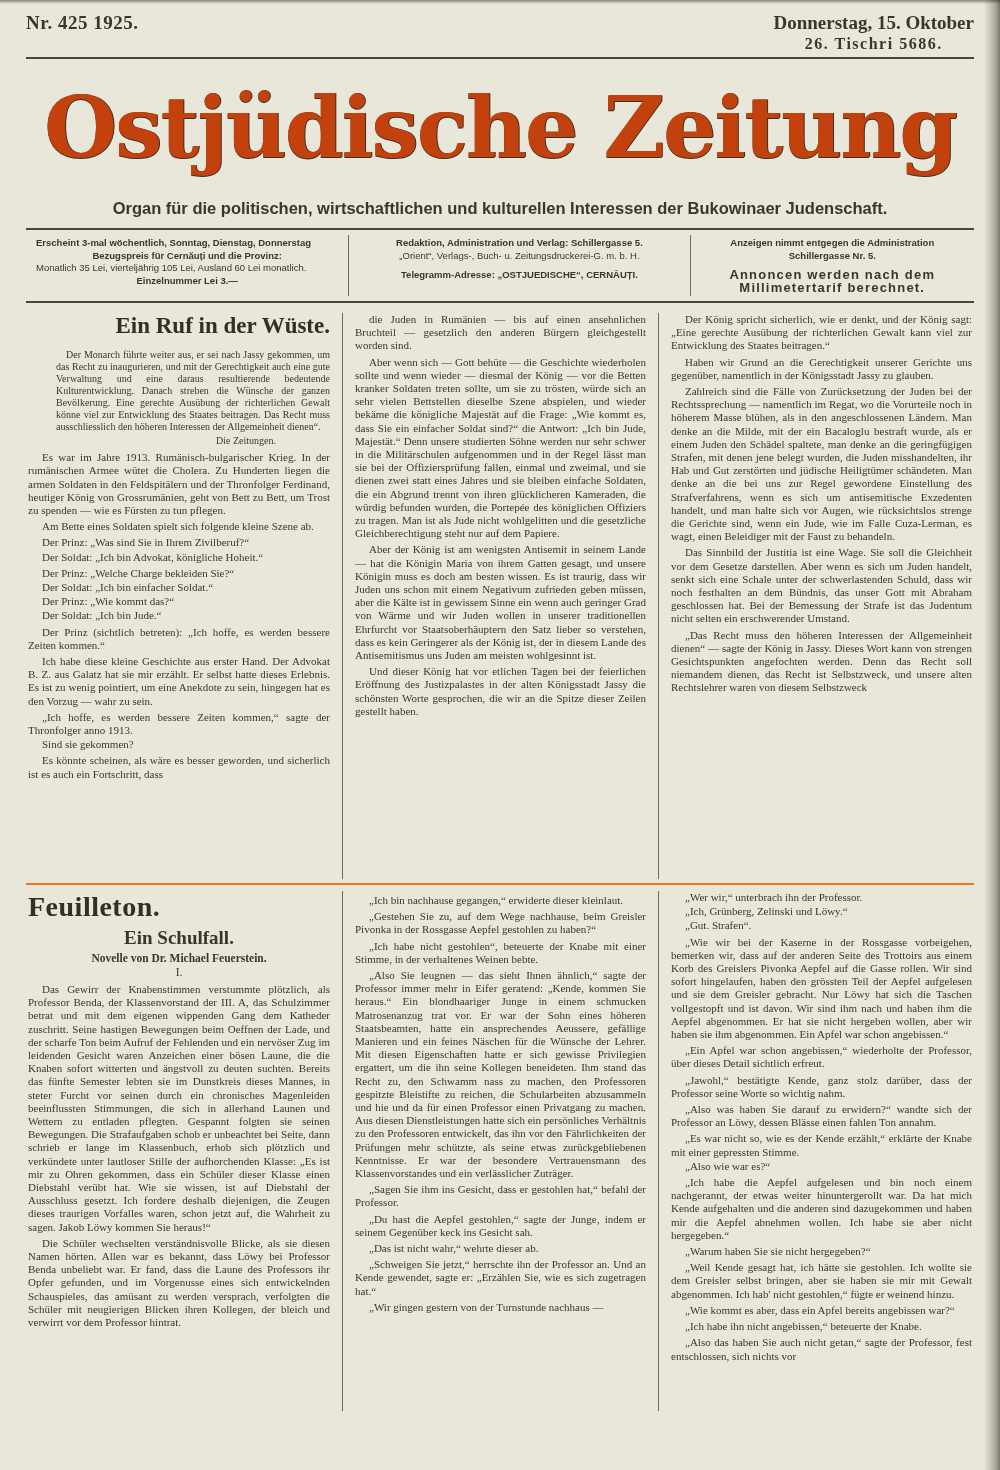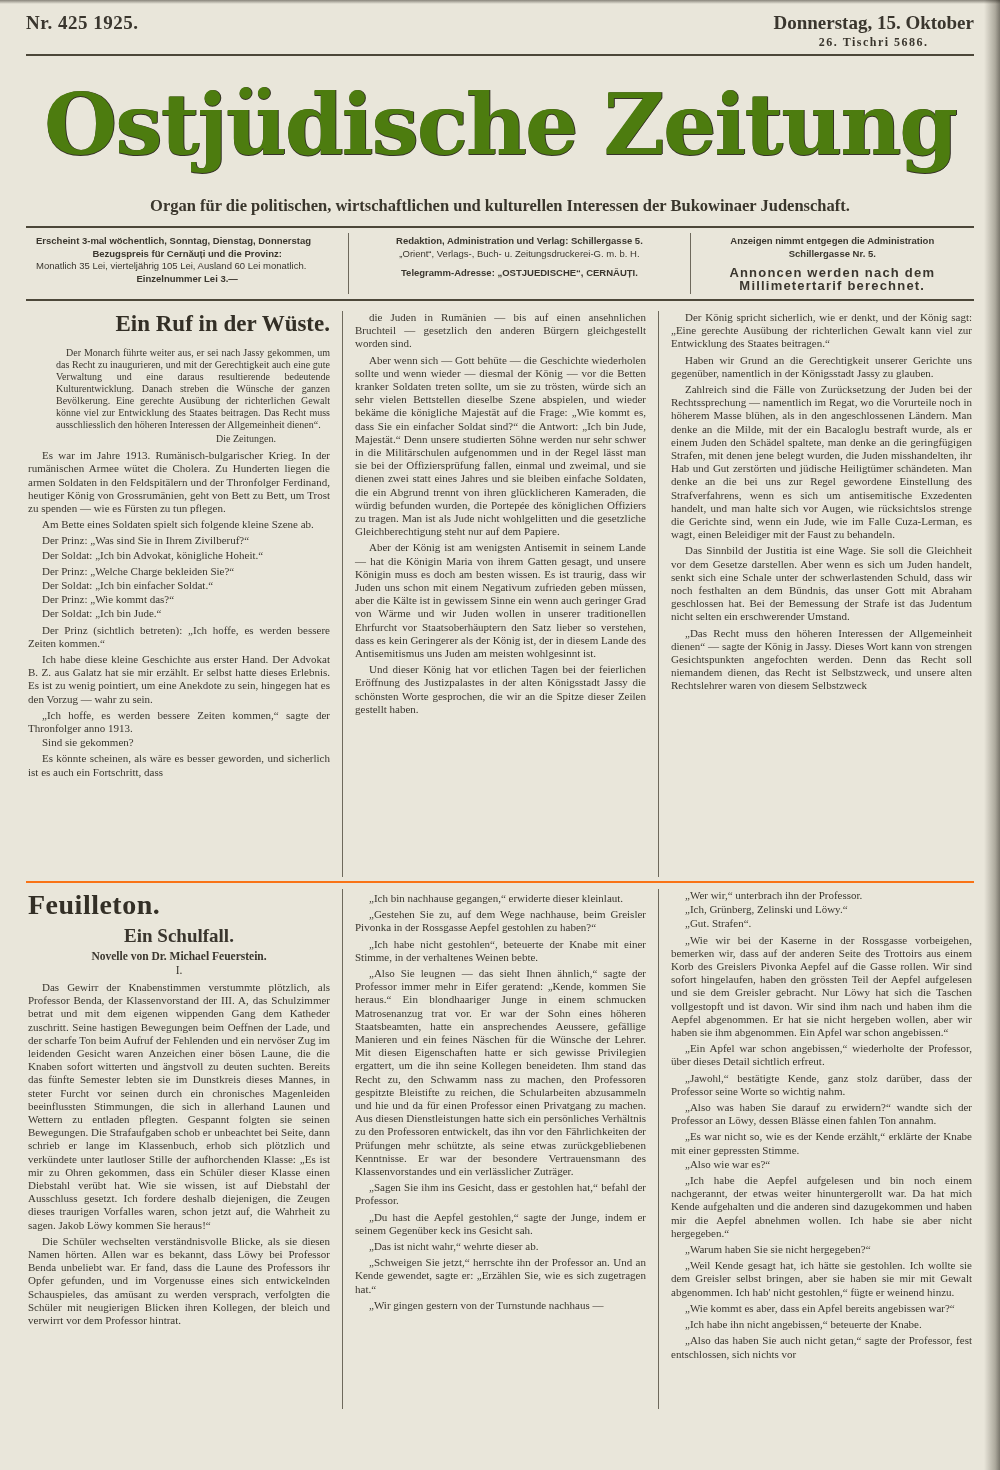--- a/index.html
+++ b/index.html
@@ -18,32 +18,32 @@
     pointer-events: none; }
   .edge-top { position: absolute; top: 0; left: 0; right: 0; height: 4px;
     background: linear-gradient(to bottom, rgba(40,36,28,0.5), rgba(40,36,28,0)); pointer-events: none; }
 
   
   .topbar { display: flex; justify-content: space-between; align-items: flex-start;
     border-bottom: 2px solid #4c4739; padding-bottom: 4px; }
   .issue { font-weight: bold; font-size: 19px; letter-spacing: .5px; }
   .dates { text-align: center; }
   .date1 { font-weight: bold; font-size: 19px; }
-  .date2 { font-weight: bold; font-size: 12px; letter-spacing: 1.5px; margin-top: 1px; }
+  .date2 { font-weight: bold; font-size: 16px; letter-spacing: 1.5px; margin-top: 1px; }
 
   
   .masthead {
     text-align: center; font-family: "DejaVu Serif", serif;
     font-weight: bold; font-size: 84px; line-height: 138px;
-    letter-spacing: -2px; color: #4d7c0f;
+    letter-spacing: -2px; color: #c2410c;
     text-shadow: 1px 0 #363229, 0 1px #363229;
     white-space: nowrap;
   }
   .subtitle {
-    text-align: center; font-family: Liberation Serif, serif;
+    text-align: center; font-family: Liberation Sans, sans-serif;
     font-weight: bold; font-size: 16.5px; color: #3a362c;
     margin: 2px 0 10px 0;
   }
 
   
   .infobar {
     border-top: 2px solid #4c4739; border-bottom: 2px solid #4c4739;
     display: grid; grid-template-columns: 34% 36% 30%;
     font-family: "Liberation Sans", sans-serif;
     font-size: 9.5px; line-height: 12.5px; font-weight: bold;

